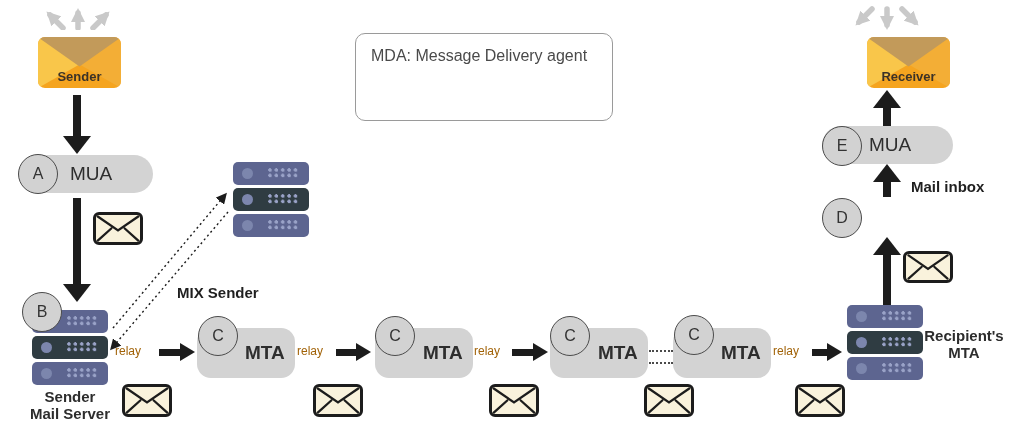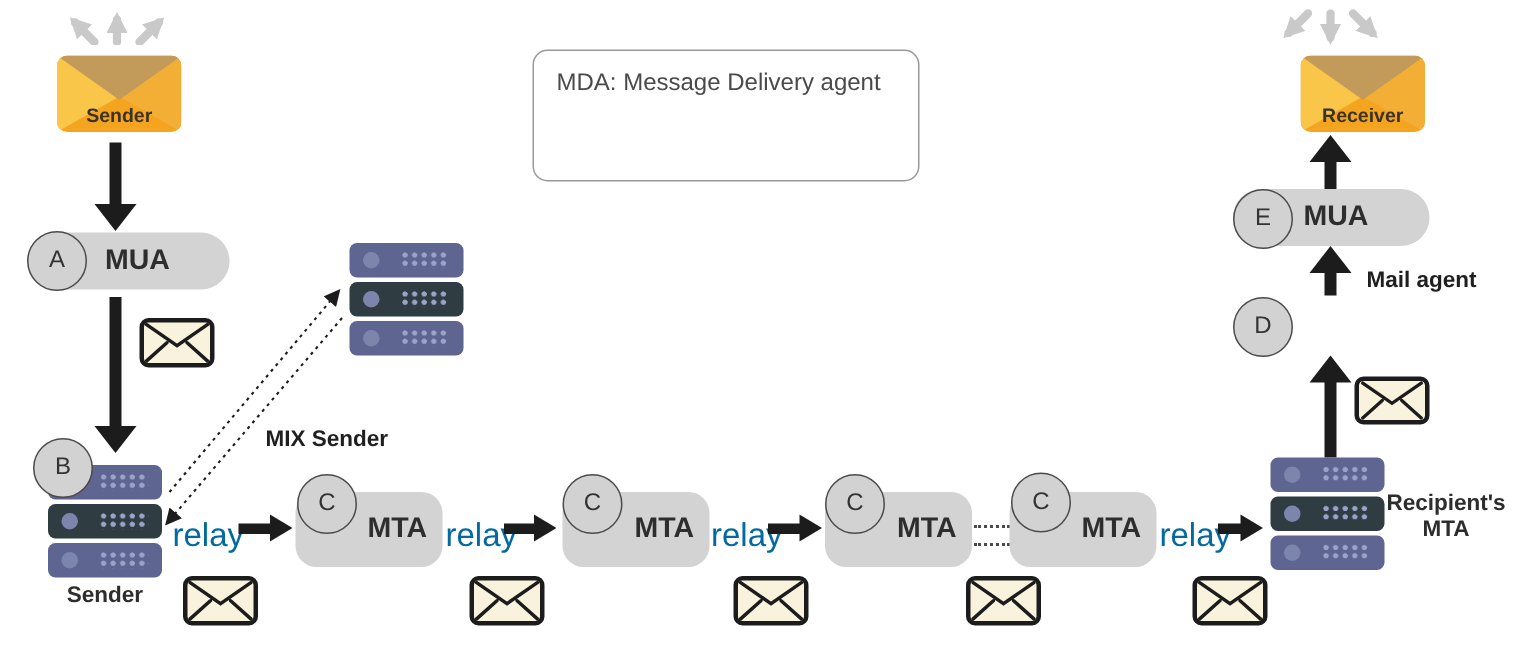--- a/index.html
+++ b/index.html
@@ -7,21 +7,21 @@
     position:relative; width:1016px; height:433px; background:#ffffff;
     font-family:"Liberation Sans", sans-serif; color:#2b2b2b; overflow:hidden;
   }
   .abs { position:absolute; }
 
   
   .pill {
     position:absolute; height:38px; background:#d3d3d3; border-radius:19px;
     display:flex; align-items:center;
   }
-  .pill .plabel { font-size:19px; font-weight:700; color:#2e2e2e; }
+  .pill .plabel { font-size:19px; font-weight:400; color:#2e2e2e; }
   .mta-box {
     position:absolute; width:98px; height:50px; background:#d3d3d3; border-radius:14px;
     display:flex; align-items:center;
   }
   .mta-box .plabel { font-size:19px; font-weight:600; color:#2e2e2e; padding-left:48px; }
   .badge {
     position:absolute; width:40px; height:40px; border-radius:50%;
     background:#d2d2d2; border:1.5px solid #4b4b4b; box-sizing:border-box;
     display:flex; align-items:center; justify-content:center;
     font-size:16px; color:#333333; z-index:5;
@@ -77,21 +77,21 @@
   .arrow-right { position:absolute; height:18px; }
   .arrow-right .shaft { position:absolute; left:0; right:13px; top:50%; margin-top:-3.5px; height:7px; background:#1c1c1c; }
   .arrow-right .head {
     position:absolute; right:0; top:50%; margin-top:-9px; width:0; height:0;
     border-top:9px solid transparent; border-bottom:9px solid transparent; border-left:15px solid #1c1c1c;
   }
 
   
   .node-label { position:absolute; text-align:center; font-size:15px; font-weight:600; color:#2d2d2d; line-height:17px; }
   .free-label { position:absolute; white-space:nowrap; font-size:15px; font-weight:700; color:#1f1f1f; }
-  .relay-label { position:absolute; white-space:nowrap; font-size:22px; font-weight:400; color:#0369a1; }
+  .relay-label { position:absolute; white-space:nowrap; font-size:12px; font-weight:400; color:#a16207; }
 
   
   .legend {
     position:absolute; left:355px; top:33px; width:258px; height:88px; box-sizing:border-box;
     border:1.5px solid #9a9a9a; border-radius:10px; background:#ffffff;
     padding:10px 0 0 15px; font-size:16px; line-height:23px; color:#4a4a4a;
   }
 
   
   .dot-line { position:absolute; width:24px; border-top:2px dotted #4a4a4a; }
@@ -180,20 +180,21 @@
         <span class="srv-circle"></span>
         <span class="srv-dots"></span>
       </div>
     <div class="srv-unit srv-light">
         <span class="srv-circle"></span>
         <span class="srv-dots"></span>
       </div>
   </div>
   <div class="node-label" style="left:14px; top:388px; width:112px;">
     <div>Sender</div>
+    <div>Mail Server</div>
   </div>
 
   <div class="relay-label" style="left:115px; top:344px;">relay</div>
   <div class="arrow-right" style="left:159px; top:343px; width:36px;">
       <div class="shaft"></div>
       <div class="head"></div>
     </div>
 
   <div class="mta-box" style="left:197px; top:328px;">
     <span class="plabel">MTA</span>
@@ -290,21 +291,21 @@
         <path d="M1.5 1.5 L22.5 16 L43.5 1.5 M1.5 26.5 L15.5 14 M43.5 26.5 L29.5 14" fill="none" stroke="#1c1c1c" stroke-width="2.4" stroke-linecap="round"></path>
       </svg>
   </div>
 
   <div class="badge" style="left:822px; top:198px;">D</div>
 
   <div class="arrow-v arrow-up" style="left:873px; top:164px; height:33px;">
     <div class="shaft"></div>
       <div class="head"></div>
   </div>
-  <div class="free-label" style="left:911px; top:178px;">Mail agent</div>
+  <div class="free-label" style="left:911px; top:178px;">Mail inbox</div>
 
   <div class="pill" style="left:822px; top:126px; width:131px;">
     <span class="plabel" style="margin-left:47px;">MUA</span>
   </div>
   <div class="badge" style="left:822px; top:126px;">E</div>
 
   <div class="arrow-v arrow-up" style="left:873px; top:90px; height:36px;">
     <div class="shaft"></div>
       <div class="head"></div>
   </div>

